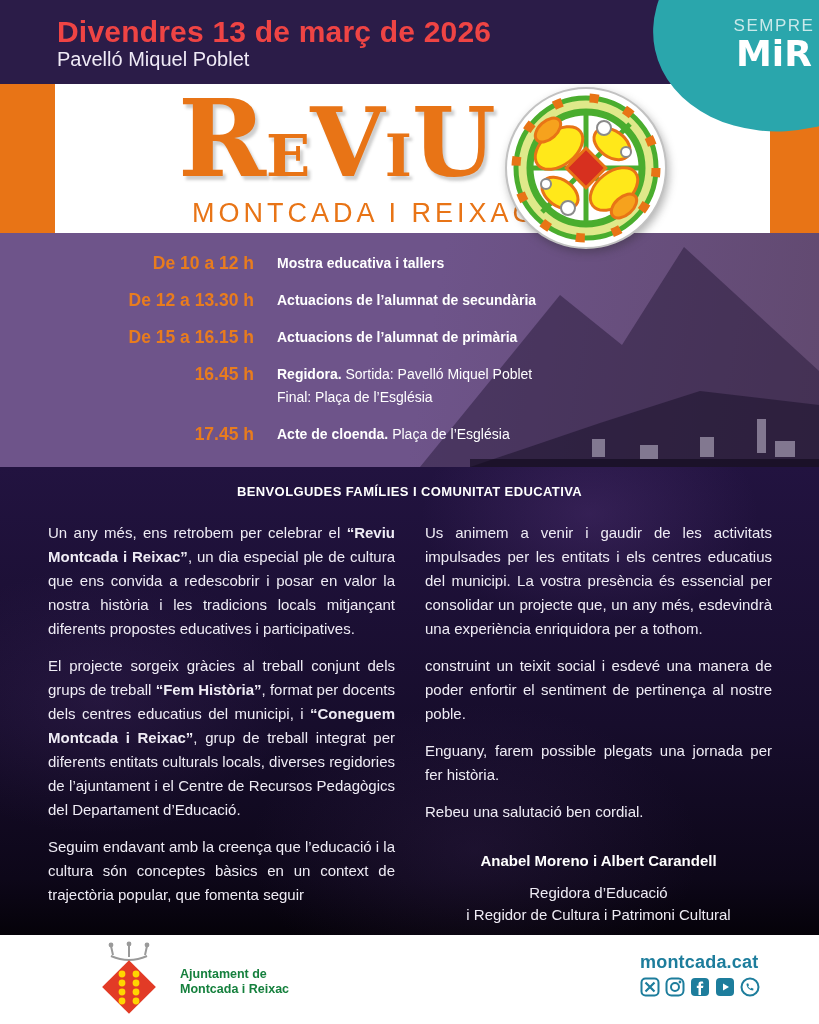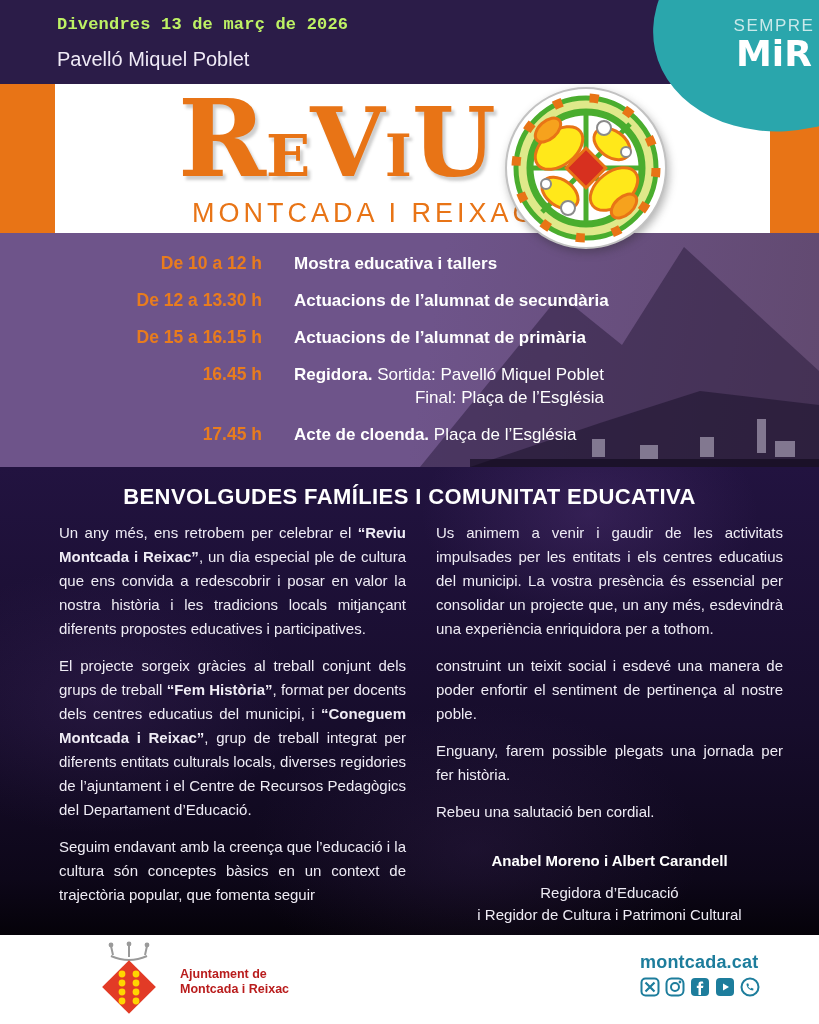--- a/index.html
+++ b/index.html
@@ -2,21 +2,21 @@
 <html><head>
 <meta charset="utf-8">
 <style>
   html,body { margin:0; padding:0; background:#444; }
   .poster {
     position:relative; width:819px; height:1024px; overflow:hidden;
     font-family:"Liberation Sans", sans-serif; background:#190e31;
   }
   
   .header { position:absolute; top:0; left:0; width:819px; height:84px; background:#2b1c48; z-index:2; }
-  .header-date { position:absolute; left:57px; top:15px; font-size:17px; font-weight:bold; color:#bef264; letter-spacing:.2px;font-family:Liberation Mono, monospace; }
+  .header-date { position:absolute; left:57px; top:15px; font-size:30px; font-weight:bold; color:#ef4444; letter-spacing:.2px; }
   .header-venue { position:absolute; left:57px; top:48px; font-size:20px; color:#efeaf6; }
   
   .teal-blob { position:absolute; left:652px; top:-88px; width:276px; height:218px; background:#2aa6ac;
     border-radius:50%; transform:rotate(-12deg); z-index:5; }
   .badge-text { position:absolute; left:718px; top:16px; width:112px; text-align:center; z-index:6; }
   .badge-top { font-size:17px; letter-spacing:1.5px; color:#c9e9ea; }
   .badge-bottom { font-size:36px; font-weight:bold; color:#ffffff; margin-top:-3px; font-family:"DejaVu Sans", sans-serif; }
   
   .logo-band { position:absolute; top:84px; left:0; width:819px; height:149px; background:#ffffff; z-index:1; }
   .orange-left  { position:absolute; top:84px; left:0;  width:55px; height:149px; background:#e87416; z-index:2; }
@@ -28,48 +28,48 @@
   .lt-small { font-size:58px; }
   .lt-first { font-size:106px; }
   .logo-subtitle { position:absolute; left:178px; top:198px; width:372px; text-align:center; z-index:4;
     font-size:27px; letter-spacing:4px; color:#e87416; }
   .rosette { position:absolute; left:504px; top:86px; width:164px; height:164px; z-index:4;
     filter:drop-shadow(2px 4px 4px rgba(40,40,40,.35)); }
   
   .schedule { position:absolute; top:233px; left:0; width:819px; height:234px; overflow:hidden;
     background:linear-gradient(100deg,#6e548a 0%,#6e548a 52%,#61496f 100%); z-index:1; }
   .mountains { position:absolute; top:0; left:0; }
-  .sched-rows { position:absolute; top:19px; left:12px; width:740px; }
+  .sched-rows { position:absolute; top:19px; left:4px; width:740px; }
   .sched-row { display:flex; margin-bottom:14px; }
   .sched-time { flex:0 0 250px; width:250px; text-align:right; color:#e87c1e; font-weight:bold;
     font-size:17.5px; line-height:23px; }
-  .sched-desc { margin-left:32px; color:#ffffff; font-size:17px; line-height:23px; max-width:520px; }
+  .sched-desc { margin-left:23px; color:#ffffff; font-size:14px; line-height:23px; max-width:520px; }
   .sched-desc b { font-weight:bold; }
-  .sched-desc .line2 { display:block;text-align:right; }
+  .sched-desc .line2 { display:block; }
   
   .letter { position:absolute; top:467px; left:0; width:819px; height:468px; z-index:1;
     background:
       radial-gradient(240px 160px at 72% 10%, rgba(100,64,140,.30), transparent 70%),
       radial-gradient(280px 190px at 12% 50%, rgba(82,52,118,.22), transparent 70%),
       radial-gradient(320px 210px at 58% 82%, rgba(72,46,104,.24), transparent 70%),
       linear-gradient(#221340 0%, #170d2c 55%, #0d0719 88%, #050209 100%); }
   .letter-heading { position:absolute; top:17px; left:0; width:819px; text-align:center;
-    color:#ffffff; font-weight:bold; font-size:22px; letter-spacing:.4px; }
-  .columns { position:absolute; top:54px; left:59px; display:flex; gap:30px; width:724px; }
+    color:#ffffff; font-weight:bold; font-size:13px; letter-spacing:.4px; }
+  .columns { position:absolute; top:54px; left:48px; display:flex; gap:30px; width:724px; }
   .col { width:347px; font-size:15px; line-height:24px; color:#efecf5; text-align:justify; }
   .col p { margin:0 0 13px 0; }
   .col b { font-weight:bold; }
   .signature { margin-top:26px; text-align:center; }
   .sig-names { font-weight:bold; font-size:15px; line-height:22px; margin-bottom:10px; color:#ffffff; }
   .sig-role { font-size:15px; line-height:22px; color:#efecf5; }
   
   .footer { position:absolute; top:935px; left:0; width:819px; height:89px; background:#ffffff; z-index:2; }
   .coat { position:absolute; left:98px; top:5px; }
   .org-text { position:absolute; left:180px; top:32px; font-size:12.5px; font-weight:bold;
-    color:#b91c1c; line-height:15px; }
+    color:#15803d; line-height:15px; }
   .footer-right { position:absolute; left:640px; top:17px; width:115px; }
   .website { font-size:18px; font-weight:bold; color:#1d7d9c; letter-spacing:.2px; }
   .social-row { display:flex; gap:5px; margin-top:4px; }
   .social-row .sico { width:20px; height:20px; display:block; cursor:pointer; }
 </style>
 </head>
 <body>
 
 <div class="poster">
 

